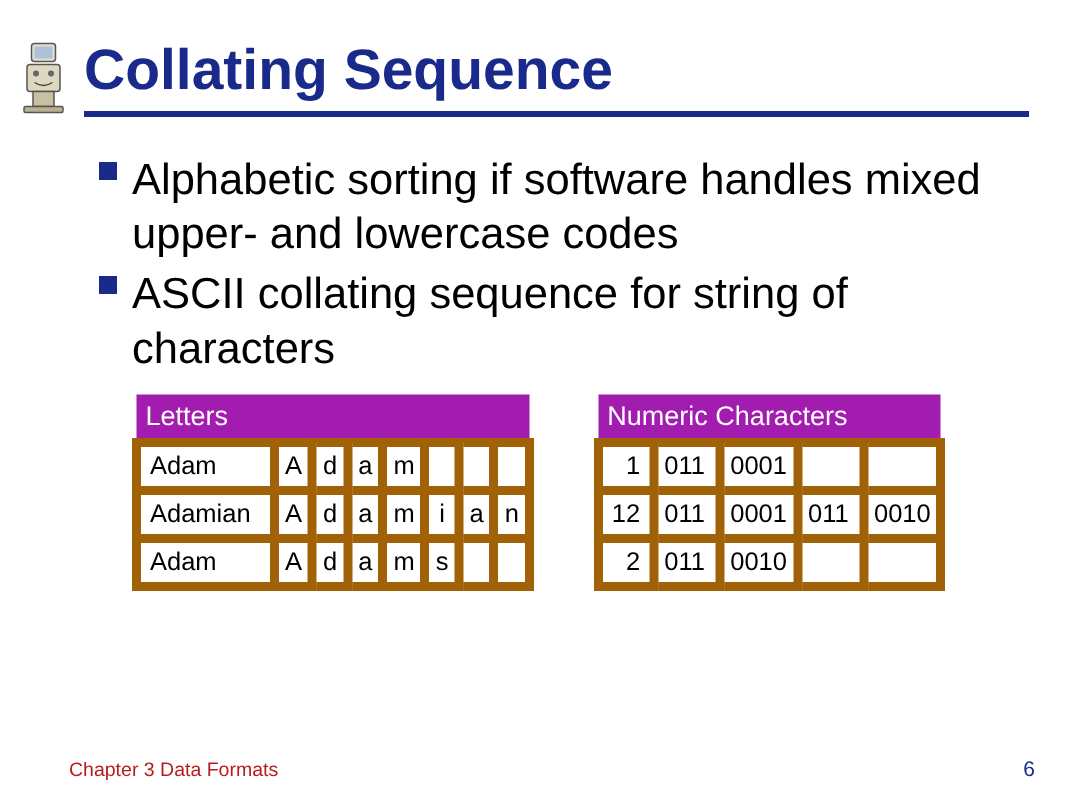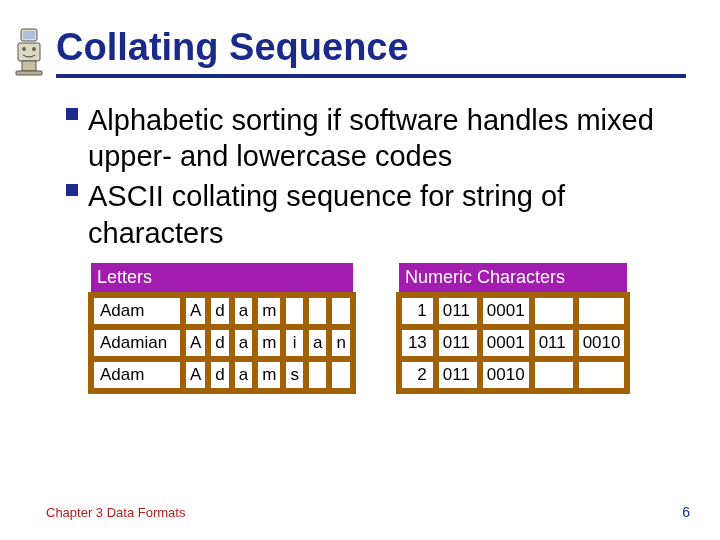--- a/index.html
+++ b/index.html
@@ -127,21 +127,21 @@
             <th class="tbl-hdr" colspan="5">Numeric Characters</th>
           </tr>
       <tr>
         <td class="ncol">1</td>
         <td class="bcol">011</td>
         <td class="bcol">0001</td>
         <td class="bcol"></td>
         <td class="bcol"></td>
       </tr>
       <tr>
-        <td class="ncol">13</td>
+        <td class="ncol">12</td>
         <td class="bcol">011</td>
         <td class="bcol">0001</td>
         <td class="bcol">011</td>
         <td class="bcol">0010</td>
       </tr>
       <tr>
         <td class="ncol">2</td>
         <td class="bcol">011</td>
         <td class="bcol">0010</td>
         <td class="bcol"></td>

